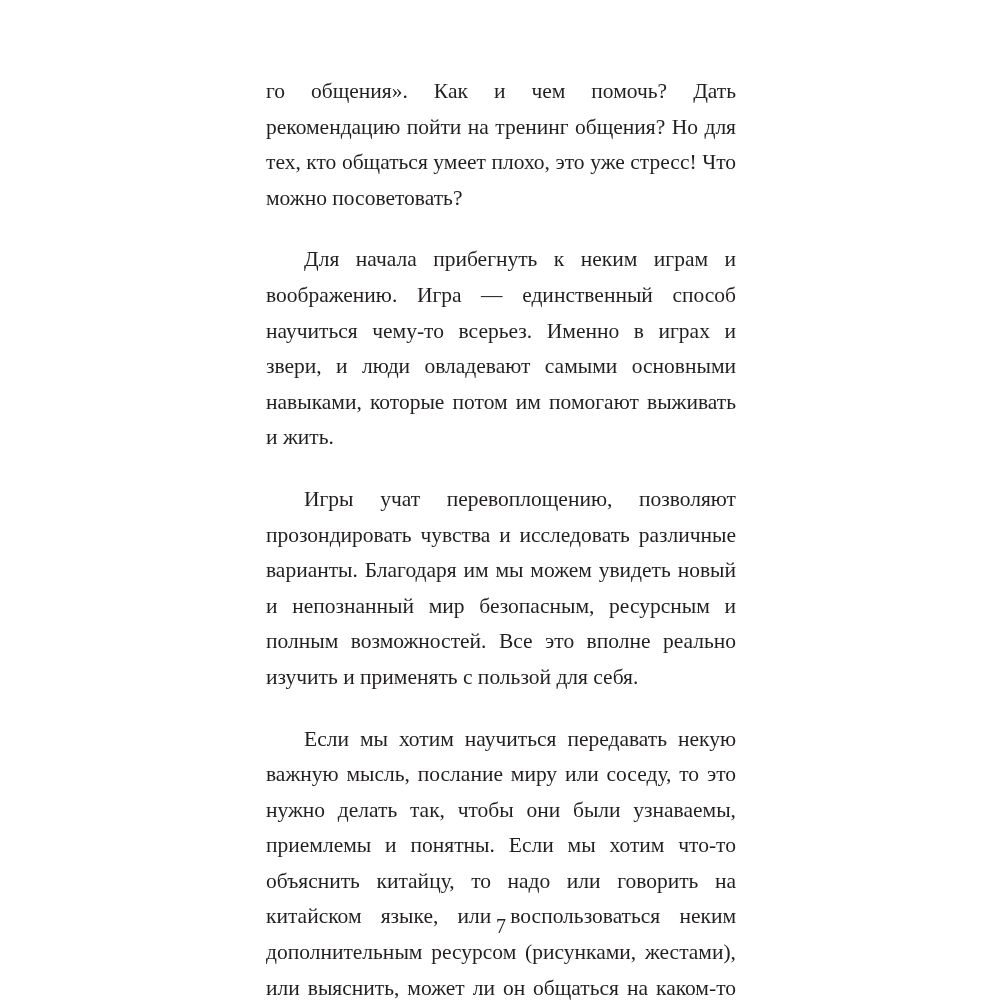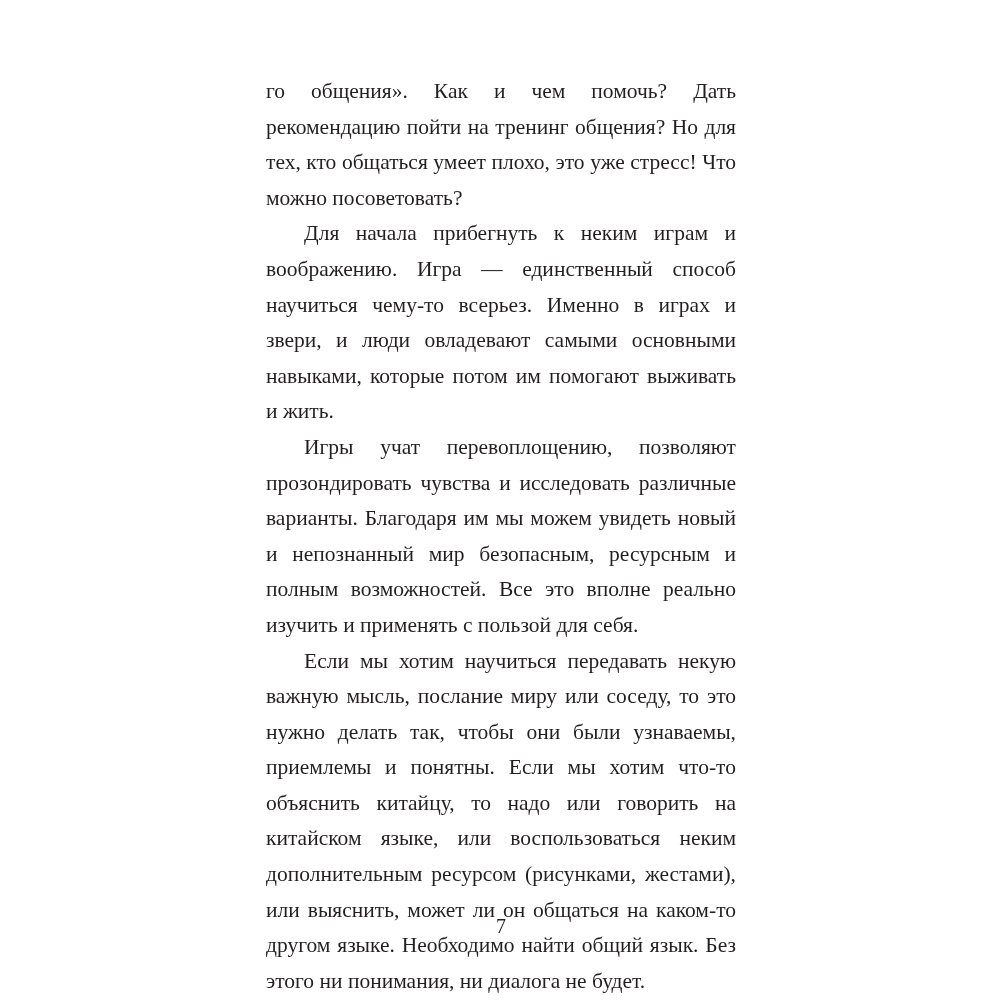--- a/index.html
+++ b/index.html
@@ -33,20 +33,21 @@
     font-size: 21.5px;
     line-height: 35.6px;
     text-align: justify;
     text-justify: inter-word;
     color: #231f20;
     hyphens: manual;
     -webkit-hyphens: manual;
   }
   .para.indent {
     text-indent: 38px;
+    margin-top: 26px;
   }
   .para.last-line-full {
     text-align-last: left;
   }
   .folio {
     position: absolute;
     left: 266px;
     top: 915px;
     width: 470px;
     text-align: center;

